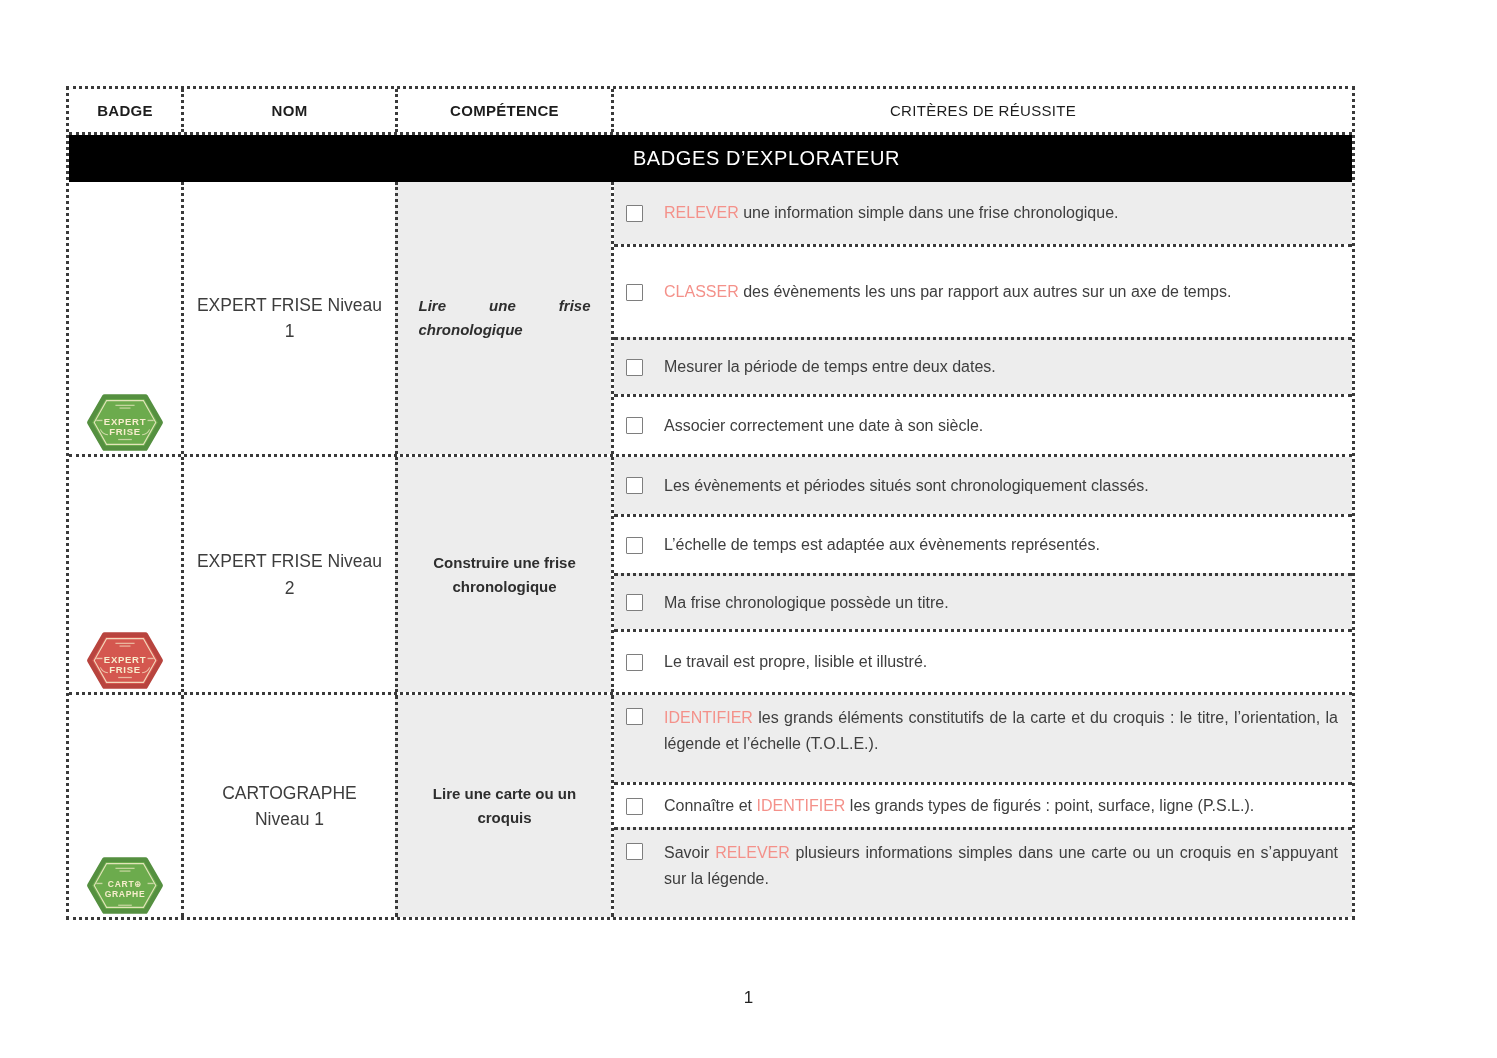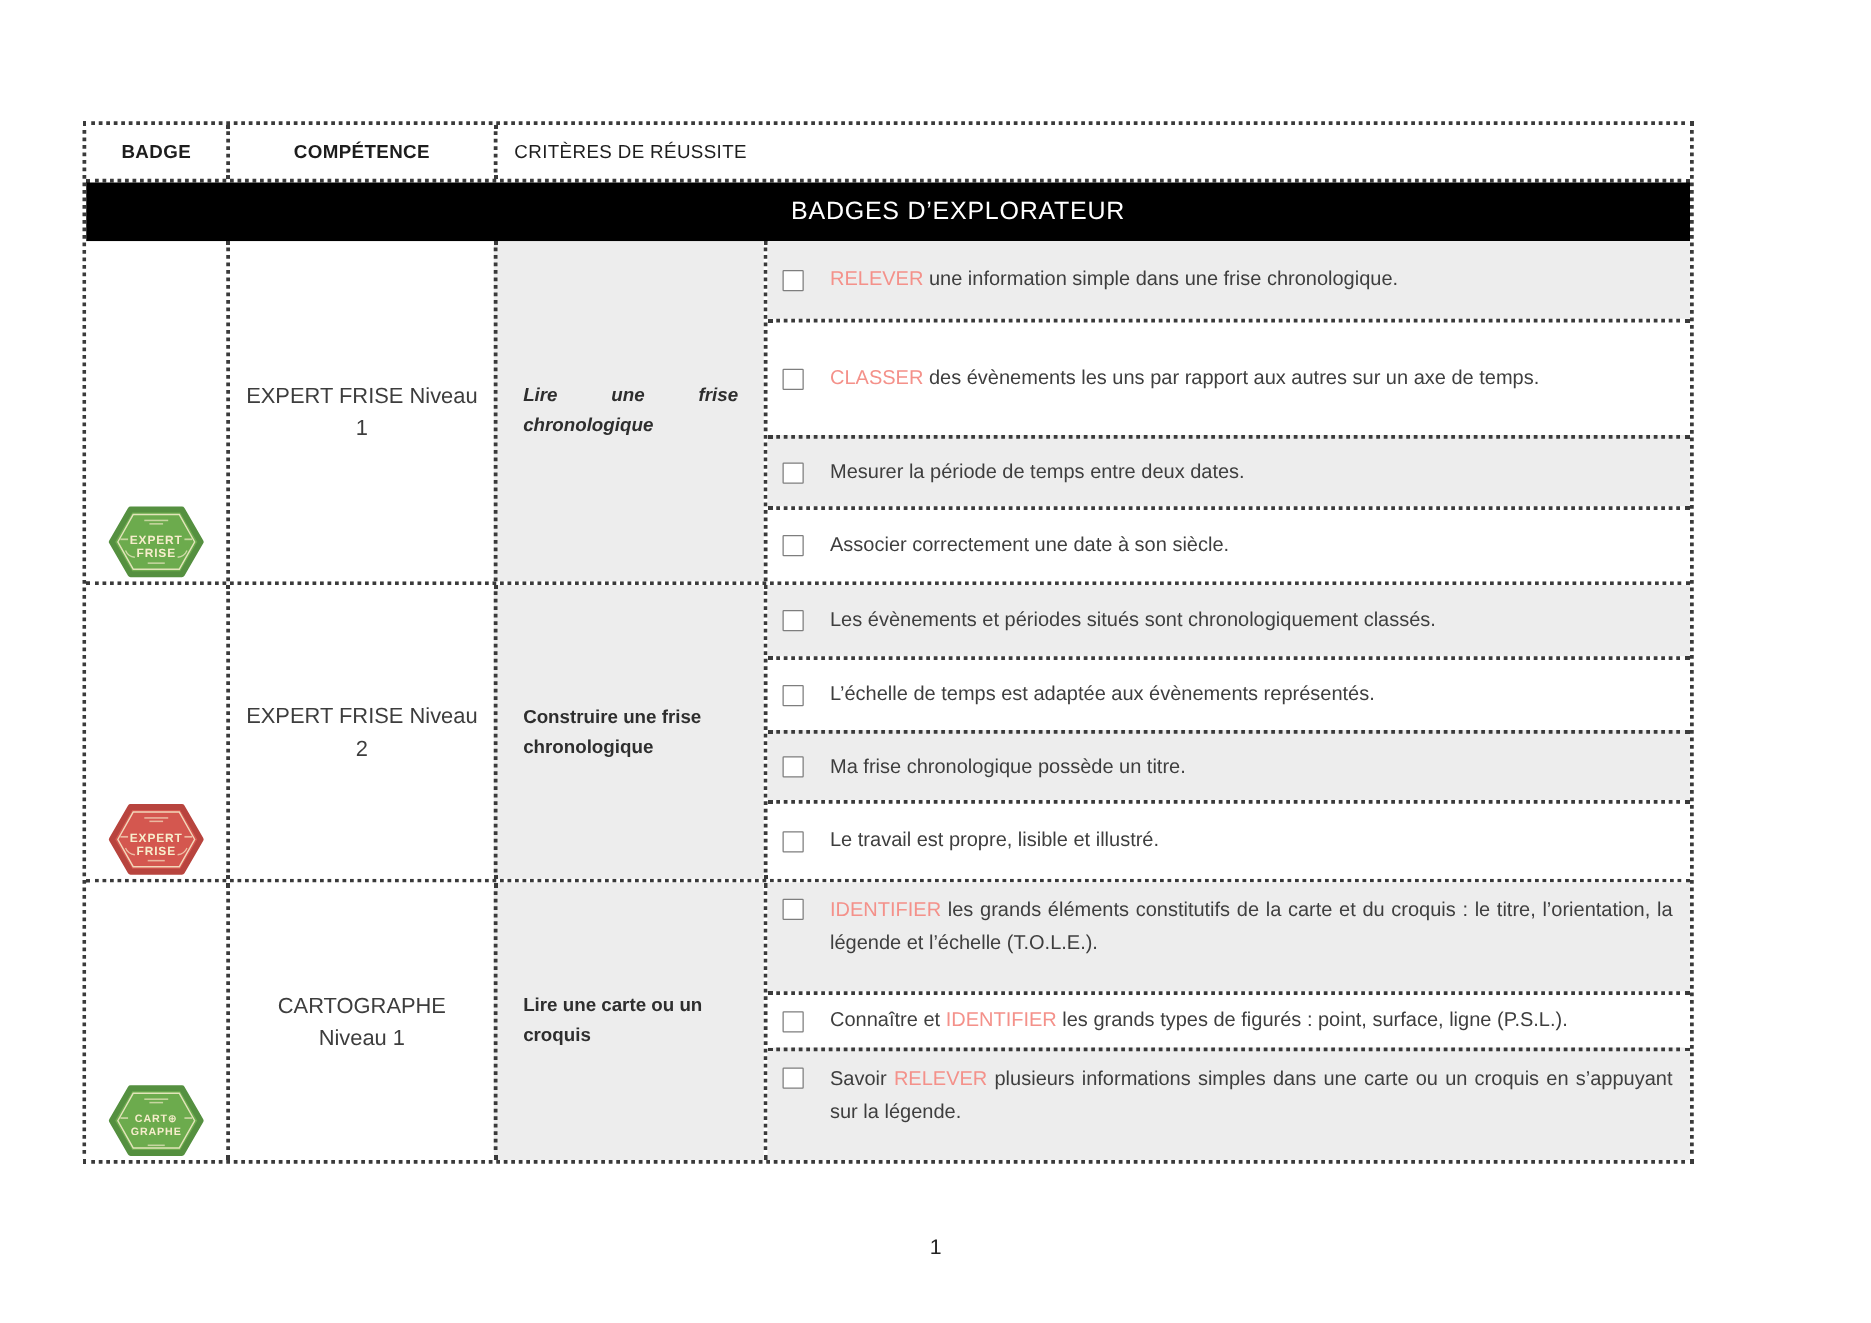--- a/index.html
+++ b/index.html
@@ -1,21 +1,21 @@
 <!DOCTYPE html>
 <html lang="fr"><head>
 <meta charset="utf-8">
 <style>
   * { box-sizing: border-box; margin: 0; padding: 0; }
   html,body { width:1497px; height:1058px; background:#ffffff; overflow:hidden;
               font-family:"Liberation Sans","DejaVu Sans",sans-serif; }
   .page { position:relative; width:1497px; height:1058px; background:#fff; }
 
   
-  .badges-table { position:absolute; left:66px; top:97px; width:1289px;
+  .badges-table { position:absolute; left:66px; top:86px; width:1289px;
                   border:3px dotted #3a3a3a; }
   .head-row { display:grid; grid-template-columns:112px 214px 216px 1fr;
               height:46px; border-bottom:3px dotted #3a3a3a; }
   .head-cell { display:flex; align-items:center; justify-content:center;
                font-size:15px; color:#1d1d1d; letter-spacing:.3px; }
   .head-cell.bold { font-weight:bold; }
   .head-cell + .head-cell { border-left:3px dotted #3a3a3a; }
 
   .band { height:47px; background:#000000; display:flex; align-items:center;
           justify-content:center; }
@@ -25,21 +25,21 @@
   .body-row + .body-row { border-top:3px dotted #3a3a3a; }
 
   .badge-cell { display:flex; align-items:flex-end; justify-content:center; background:#fff; }
   .name-cell  { border-left:3px dotted #3a3a3a; display:flex; align-items:center;
                 justify-content:center; background:#fff; }
   .name-cell span { display:block; width:190px; text-align:center; font-size:17.5px;
                     color:#3d3d3d; line-height:1.5; }
   .comp-cell  { border-left:3px dotted #3a3a3a; background:#ededed; display:flex;
                 align-items:center; justify-content:center; }
   .comp-cell span { display:block; width:172px; font-weight:bold; font-size:15px;
-                    color:#2e2e2e; line-height:1.6; text-align:left; }
+                    color:#2e2e2e; line-height:1.6; text-align:center; }
   .comp-cell span.justify { text-align:justify;font-style:italic; }
 
   .crit-cell { border-left:3px dotted #3a3a3a; display:flex; flex-direction:column; background:#fff; }
   .crit { display:flex; align-items:center; gap:21px; padding:0 14px 0 12px; }
   .crit + .crit { border-top:3px dotted #3a3a3a; }
   .crit.gray { background:#ededed; }
   .crit.top  { align-items:flex-start; padding-top:10px;justify-content:space-between; }
   .crit.top .checkbox { margin-top:3px; }
   .checkbox { width:17px; height:17px; flex:none; background:#fff;
               border:1.5px solid #7e7e7e; border-radius:1px; }
@@ -62,20 +62,21 @@
 </style>
 </head>
 <body>
 
 <div class="page">
 
   <div class="badges-table">
 
     <div class="head-row">
       <div class="head-cell bold">BADGE</div>
+      <div class="head-cell bold">NOM</div>
       <div class="head-cell bold">COMPÉTENCE</div>
       <div class="head-cell">CRITÈRES DE RÉUSSITE</div>
     </div>
 
     <div class="band">
       <span>BADGES D’EXPLORATEUR</span>
     </div>
 
     <div class="body-row">
       <div class="badge-cell">

